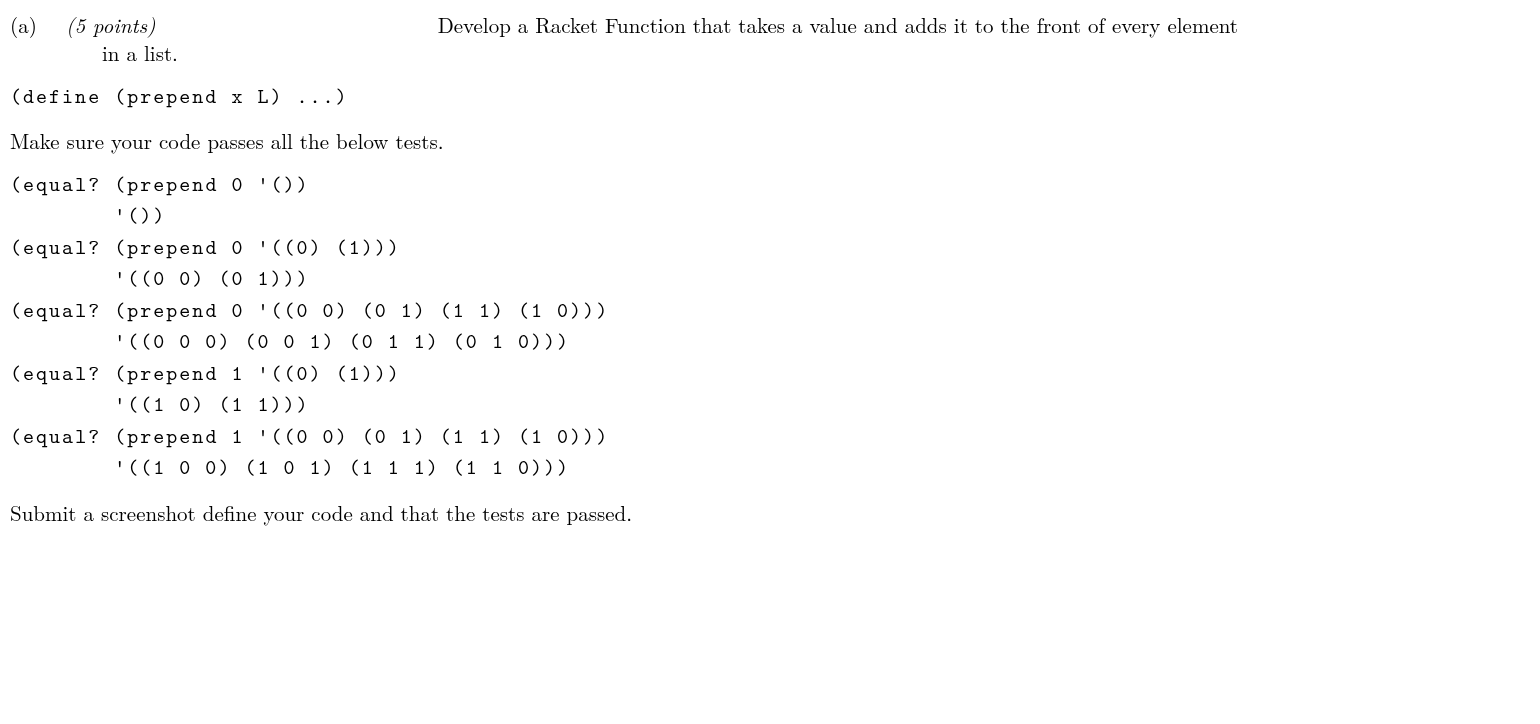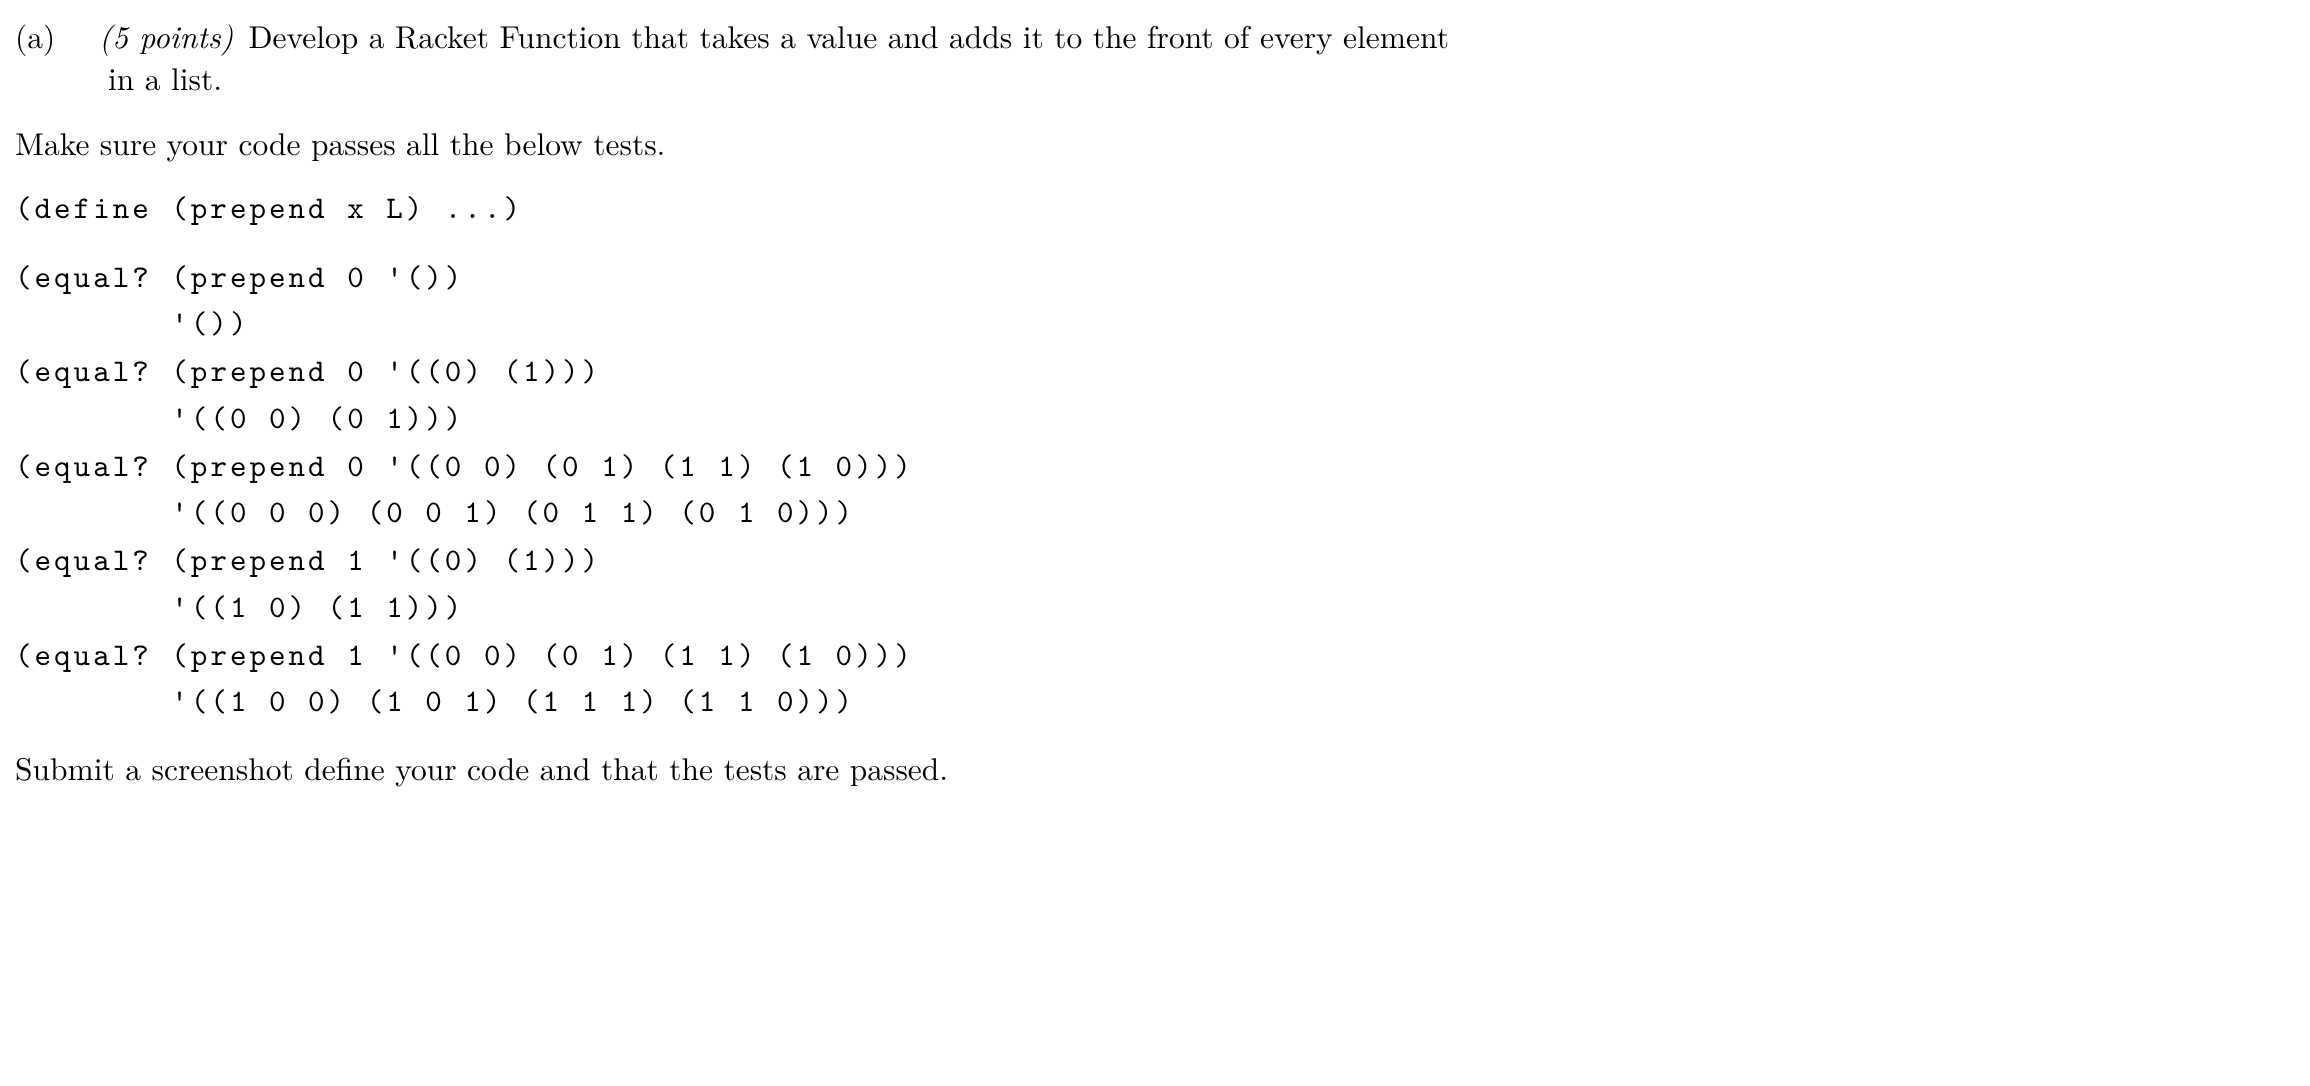--- a/index.html
+++ b/index.html
@@ -25,23 +25,24 @@
     .label {
       flex: 0 0 auto;
       width: 46px;
     }
     .points {
       flex: 0 0 auto;
       font-style: italic;
     }
     .prompt-text {
       flex: 1 1 auto;
+      text-align: center;
     }
     .indent-block {
-      margin-left: 62px;
+      margin-left: 92px;
     }
     .continuation {
       margin-bottom: 14px;
     }
     .code {
       font-family: "Latin Modern Mono", "CMU Typewriter Text", "Courier New", monospace;
       font-size: 21px;
       white-space: pre;
       letter-spacing: 2px;
       margin: 14px 0;
@@ -58,23 +59,23 @@
 <body>
 
 <div class="container">
   <div class="problem-row">
     <span class="label">(a)</span>
     <span class="points">(5 points)</span>
     <span class="prompt-text">Develop a Racket Function that takes a value and adds it to the front of every element</span>
   </div>
   <div class="indent-block continuation">in a list.</div>
 
+  <div class="indent-block code">(define (prepend x L) ...)</div>
+
   <div class="indent-block prose">Make sure your code passes all the below tests.</div>
-
-  <div class="indent-block code">(define (prepend x L) ...)</div>
 
   <div id="tests-block" class="indent-block code">(<span class="bold">equal?</span> (prepend 0 '())
         '())
 (<span class="bold">equal?</span> (prepend 0 '((0) (1)))
         '((0 0) (0 1)))
 (<span class="bold">equal?</span> (prepend 0 '((0 0) (0 1) (1 1) (1 0)))
         '((0 0 0) (0 0 1) (0 1 1) (0 1 0)))
 (<span class="bold">equal?</span> (prepend 1 '((0) (1)))
         '((1 0) (1 1)))
 (<span class="bold">equal?</span> (prepend 1 '((0 0) (0 1) (1 1) (1 0)))

